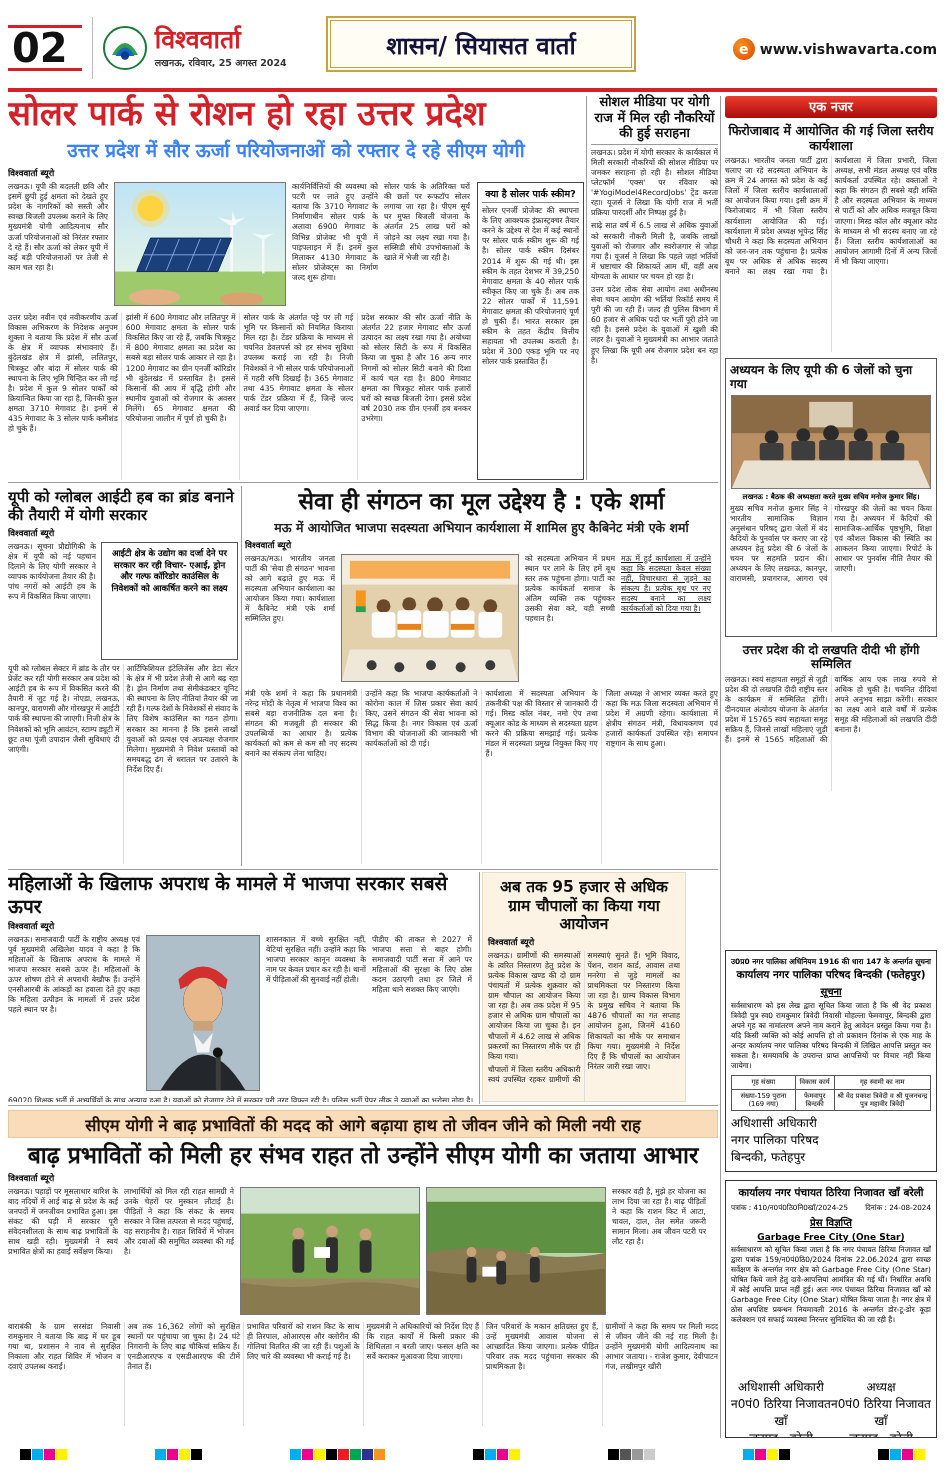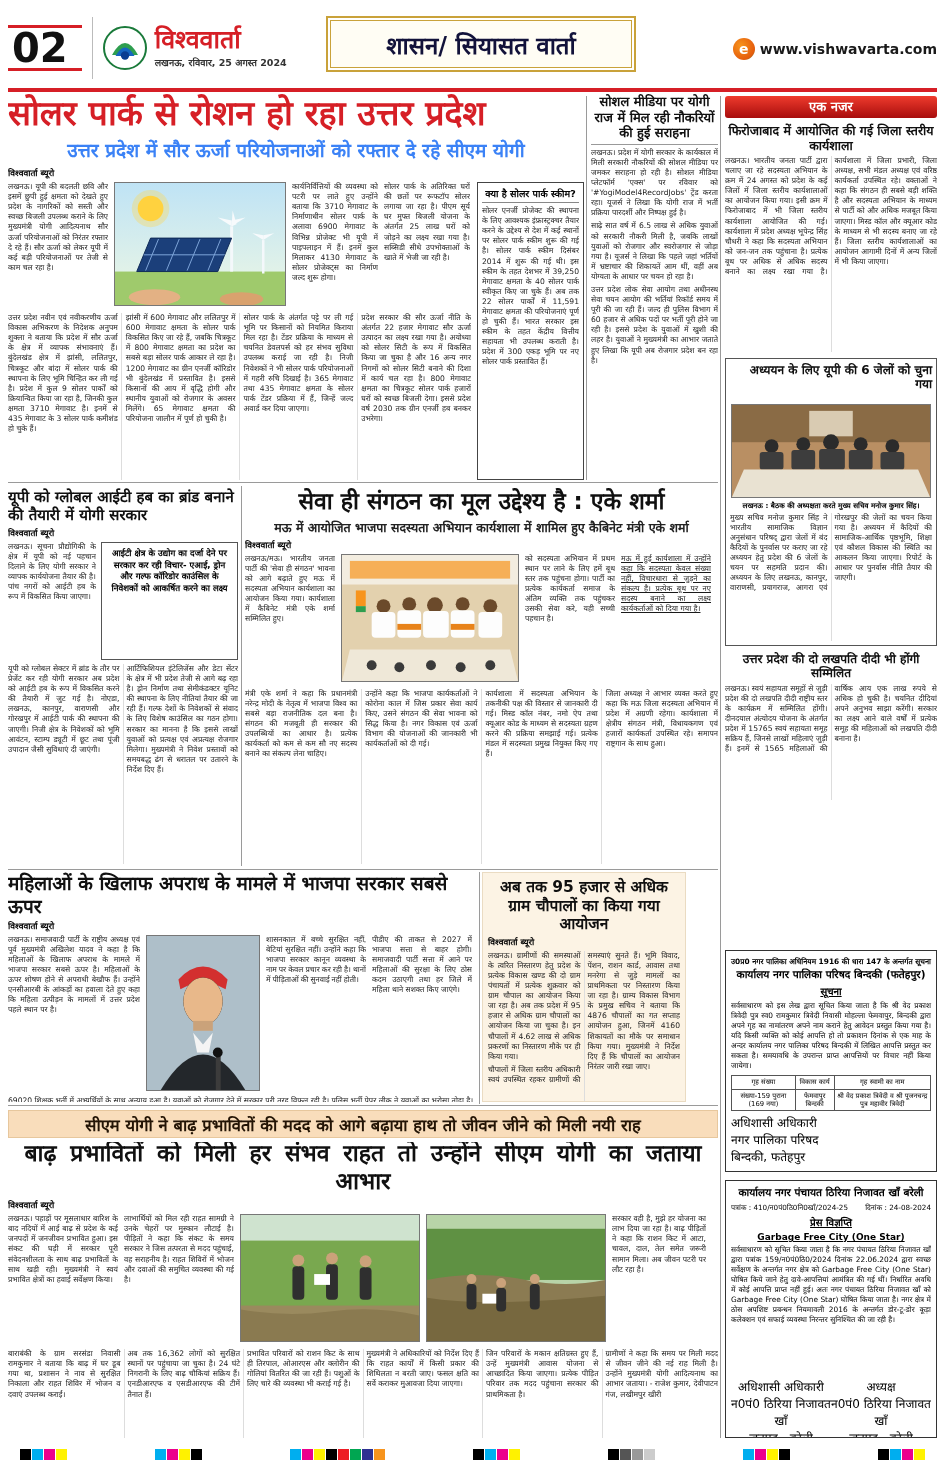--- a/index.html
+++ b/index.html
@@ -172,21 +172,21 @@
       <p>उत्तर प्रदेश लोक सेवा आयोग तथा अधीनस्थ सेवा चयन आयोग की भर्तियां रिकॉर्ड समय में पूरी की जा रही हैं। जल्द ही पुलिस विभाग में 60 हजार से अधिक पदों पर भर्ती पूरी होने जा रही है। इससे प्रदेश के युवाओं में खुशी की लहर है। युवाओं ने मुख्यमंत्री का आभार जताते हुए लिखा कि यूपी अब रोजगार प्रदेश बन रहा है।</p>
     </div>
   </div>
 
   <div class="abs" style="left:725px; top:96px; width:212px; height:848px; overflow:hidden;">
     <div class="eknazar-bar">एक नजर</div>
     <div class="col-head" style="font-size:12.5px; text-align:center; margin-bottom:3px;">फिरोजाबाद में आयोजित की गई जिला स्तरीय कार्यशाला</div>
     <div class="body-text cols-2" style="height:196px; margin-bottom:6px;">लखनऊ। भारतीय जनता पार्टी द्वारा चलाए जा रहे सदस्यता अभियान के क्रम में 24 अगस्त को प्रदेश के कई जिलों में जिला स्तरीय कार्यशालाओं का आयोजन किया गया। इसी क्रम में फिरोजाबाद में भी जिला स्तरीय कार्यशाला आयोजित की गई। कार्यशाला में प्रदेश अध्यक्ष भूपेन्द्र सिंह चौधरी ने कहा कि सदस्यता अभियान को जन-जन तक पहुंचाना है। प्रत्येक बूथ पर अधिक से अधिक सदस्य बनाने का लक्ष्य रखा गया है। कार्यशाला में जिला प्रभारी, जिला अध्यक्ष, सभी मंडल अध्यक्ष एवं वरिष्ठ कार्यकर्ता उपस्थित रहे। वक्ताओं ने कहा कि संगठन ही सबसे बड़ी शक्ति है और सदस्यता अभियान के माध्यम से पार्टी को और अधिक मजबूत किया जाएगा। मिस्ड कॉल और क्यूआर कोड के माध्यम से भी सदस्य बनाए जा रहे हैं। जिला स्तरीय कार्यशालाओं का आयोजन आगामी दिनों में अन्य जिलों में भी किया जाएगा।</div>
 
     <div style="border:1px solid #555; padding:4px; margin-bottom:6px;">
-      <div class="col-head" style="font-size:12px; text-align:right; margin-bottom:12px;">अध्ययन के लिए यूपी की 6 जेलों को चुना गया</div>
+      <div class="col-head" style="font-size:12px; text-align:left; margin-bottom:3px;">अध्ययन के लिए यूपी की 6 जेलों को चुना गया</div>
       <div class="photo" style="width:200px; height:94px; margin:0 auto 2px;">
         <svg viewBox="0 0 200 94" preserveAspectRatio="none">
           <rect width="200" height="94" fill="#b98f63"></rect>
             <rect width="200" height="38" fill="#8a6b45"></rect>
           <rect x="78" y="6" width="44" height="26" fill="#d9cbb2"></rect>
           <g fill="#2b2b2b">
               <circle cx="40" cy="42" r="7"></circle>
               <circle cx="72" cy="40" r="7"></circle>
               <circle cx="100" cy="38" r="8"></circle>
               <circle cx="130" cy="40" r="7"></circle>
@@ -210,21 +210,21 @@
     <div class="body-text cols-2" style="height:116px;">लखनऊ। स्वयं सहायता समूहों से जुड़ी प्रदेश की दो लखपति दीदी राष्ट्रीय स्तर के कार्यक्रम में सम्मिलित होंगी। दीनदयाल अंत्योदय योजना के अंतर्गत प्रदेश में 15765 स्वयं सहायता समूह सक्रिय हैं, जिनसे लाखों महिलाएं जुड़ी हैं। इनमें से 1565 महिलाओं की वार्षिक आय एक लाख रुपये से अधिक हो चुकी है। चयनित दीदियां अपने अनुभव साझा करेंगी। सरकार का लक्ष्य आने वाले वर्षों में प्रत्येक समूह की महिलाओं को लखपति दीदी बनाना है।</div>
   </div>
 
   <div class="abs" style="left:8px; top:488px; width:230px; height:376px; overflow:hidden;">
     <div class="col-head" style="font-size:15px; margin-bottom:3px;">यूपी को ग्लोबल आईटी हब का ब्रांड बनाने की तैयारी में योगी सरकार</div>
     <div class="byline" style="margin-bottom:3px;">विश्ववार्ता ब्यूरो</div>
     <div style="display:flex; gap:5px; height:118px; margin-bottom:4px;">
       <div class="body-text" style="width:88px; height:118px;">लखनऊ। सूचना प्रौद्योगिकी के क्षेत्र में यूपी को नई पहचान दिलाने के लिए योगी सरकार ने व्यापक कार्ययोजना तैयार की है। पांच नगरों को आईटी हब के रूप में विकसित किया जाएगा।</div>
       <div style="width:137px; border:1px solid #555; padding:5px; font-size:8.6px; font-weight:bold; text-align:center; line-height:1.35; overflow:hidden;">आईटी क्षेत्र के उद्योग का दर्जा देने पर सरकार कर रही विचार- एआई, ड्रोन और गल्फ कॉरिडोर काउंसिल के निवेशकों को आकर्षित करने का लक्ष्य</div>
     </div>
-    <div class="body-text cols-2" style="height:218px;">
+    <div class="body-text cols-2" style="height:218px;font-family:Liberation Serif, serif;">
       <p>यूपी को ग्लोबल सेक्टर में ब्रांड के तौर पर प्रेजेंट कर रही योगी सरकार अब प्रदेश को आईटी हब के रूप में विकसित करने की तैयारी में जुट गई है। नोएडा, लखनऊ, कानपुर, वाराणसी और गोरखपुर में आईटी पार्क की स्थापना की जाएगी। निजी क्षेत्र के निवेशकों को भूमि आवंटन, स्टाम्प ड्यूटी में छूट तथा पूंजी उपादान जैसी सुविधाएं दी जाएंगी।</p>
       <p>आर्टिफिशियल इंटेलिजेंस और डेटा सेंटर के क्षेत्र में भी प्रदेश तेजी से आगे बढ़ रहा है। ड्रोन निर्माण तथा सेमीकंडक्टर यूनिट की स्थापना के लिए नीतियां तैयार की जा रही हैं। गल्फ देशों के निवेशकों से संवाद के लिए विशेष काउंसिल का गठन होगा। सरकार का मानना है कि इससे लाखों युवाओं को प्रत्यक्ष एवं अप्रत्यक्ष रोजगार मिलेगा। मुख्यमंत्री ने निवेश प्रस्तावों को समयबद्ध ढंग से धरातल पर उतारने के निर्देश दिए हैं।</p>
     </div>
   </div>
 
   <div class="abs" style="left:245px; top:488px; width:473px; height:376px; overflow:hidden;">
     <div class="col-head" style="font-size:23px; text-align:center;">सेवा ही संगठन का मूल उद्देश्य है : एके शर्मा</div>
     <div style="font-size:12.5px; font-weight:bold; text-align:center; margin:3px 0; color:#222;">मऊ में आयोजित भाजपा सदस्यता अभियान कार्यशाला में शामिल हुए कैबिनेट मंत्री एके शर्मा</div>
     <div class="byline" style="margin-bottom:3px;">विश्ववार्ता ब्यूरो</div>
     <div class="band" style="height:130px; margin-bottom:5px;">
@@ -304,21 +304,21 @@
     <div class="byline" style="margin-bottom:3px;">विश्ववार्ता ब्यूरो</div>
     <div class="body-text cols-2" style="height:158px;">
       <p>लखनऊ। ग्रामीणों की समस्याओं के त्वरित निस्तारण हेतु प्रदेश के प्रत्येक विकास खण्ड की दो ग्राम पंचायतों में प्रत्येक शुक्रवार को ग्राम चौपाल का आयोजन किया जा रहा है। अब तक प्रदेश में 95 हजार से अधिक ग्राम चौपालों का आयोजन किया जा चुका है। इन चौपालों में 4.62 लाख से अधिक प्रकरणों का निस्तारण मौके पर ही किया गया।</p>
       <p>चौपालों में जिला स्तरीय अधिकारी स्वयं उपस्थित रहकर ग्रामीणों की समस्याएं सुनते हैं। भूमि विवाद, पेंशन, राशन कार्ड, आवास तथा मनरेगा से जुड़े मामलों का प्राथमिकता पर निस्तारण किया जा रहा है। ग्राम्य विकास विभाग के प्रमुख सचिव ने बताया कि 4876 चौपालों का गत सप्ताह आयोजन हुआ, जिनमें 4160 शिकायतों का मौके पर समाधान किया गया। मुख्यमंत्री ने निर्देश दिए हैं कि चौपालों का आयोजन निरंतर जारी रखा जाए।</p>
     </div>
   </div>
 
   <div class="abs banner" style="left:8px; top:1110px; width:710px; height:28px;">सीएम योगी ने बाढ़ प्रभावितों की मदद को आगे बढ़ाया हाथ तो जीवन जीने को मिली नयी राह</div>
 
   <div class="abs" style="left:8px; top:1142px; width:710px; height:296px; overflow:hidden;">
-    <div class="col-head" style="font-size:23px; text-align:center; margin-bottom:2px;font-family:Liberation Mono, monospace;">बाढ़ प्रभावितों को मिली हर संभव राहत तो उन्होंने सीएम योगी का जताया आभार</div>
+    <div class="col-head" style="font-size:23px; text-align:center; margin-bottom:2px;">बाढ़ प्रभावितों को मिली हर संभव राहत तो उन्होंने सीएम योगी का जताया आभार</div>
     <div class="byline" style="margin-bottom:3px;">विश्ववार्ता ब्यूरो</div>
     <div class="band" style="height:130px; margin-bottom:5px;">
       <div class="bcol body-text" style="width:110px; height:130px;">लखनऊ। पहाड़ों पर मूसलाधार बारिश के बाद नदियों में आई बाढ़ से प्रदेश के कई जनपदों में जनजीवन प्रभावित हुआ। इस संकट की घड़ी में सरकार पूरी संवेदनशीलता के साथ बाढ़ प्रभावितों के साथ खड़ी रही। मुख्यमंत्री ने स्वयं प्रभावित क्षेत्रों का हवाई सर्वेक्षण किया।</div>
       <div class="bcol body-text" style="width:110px; height:130px;">लाभार्थियों को मिल रही राहत सामग्री ने उनके चेहरों पर मुस्कान लौटाई है। पीड़ितों ने कहा कि संकट के समय सरकार ने जिस तत्परता से मदद पहुंचाई, वह सराहनीय है। राहत शिविरों में भोजन और दवाओं की समुचित व्यवस्था की गई है।</div>
       <div class="photo" style="width:180px; height:128px;">
         <svg viewBox="0 0 180 128" preserveAspectRatio="none">
           <rect width="180" height="128" fill="#cfe3cf"></rect>
             <rect y="26" width="180" height="70" fill="#79a84f"></rect>
           <rect y="92" width="180" height="36" fill="#9a8a5e"></rect>
             <path d="M0 96 q45 8 90 2 q45 -6 90 4 v26 h-180 z" fill="#8a7a50"></path>

